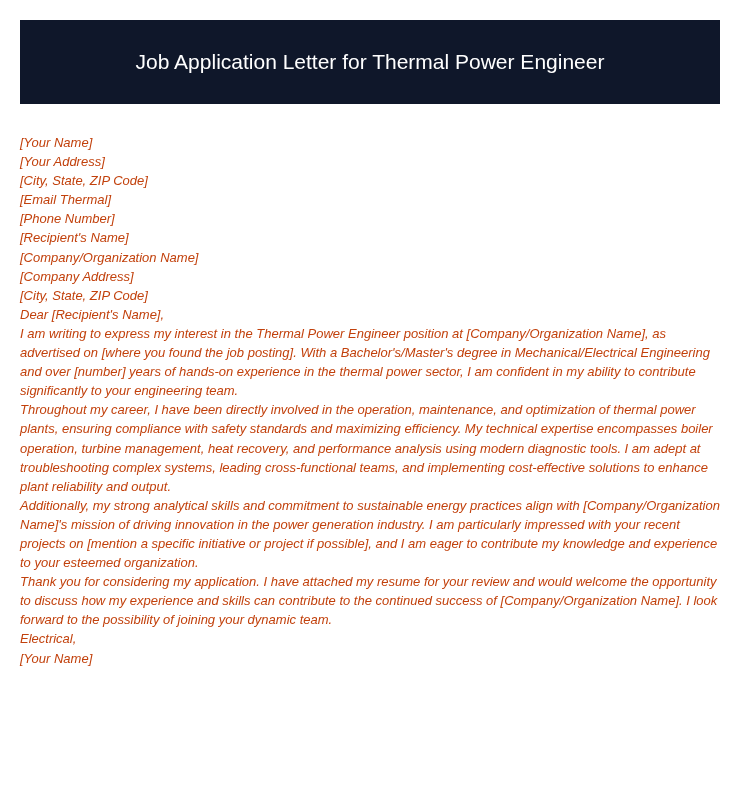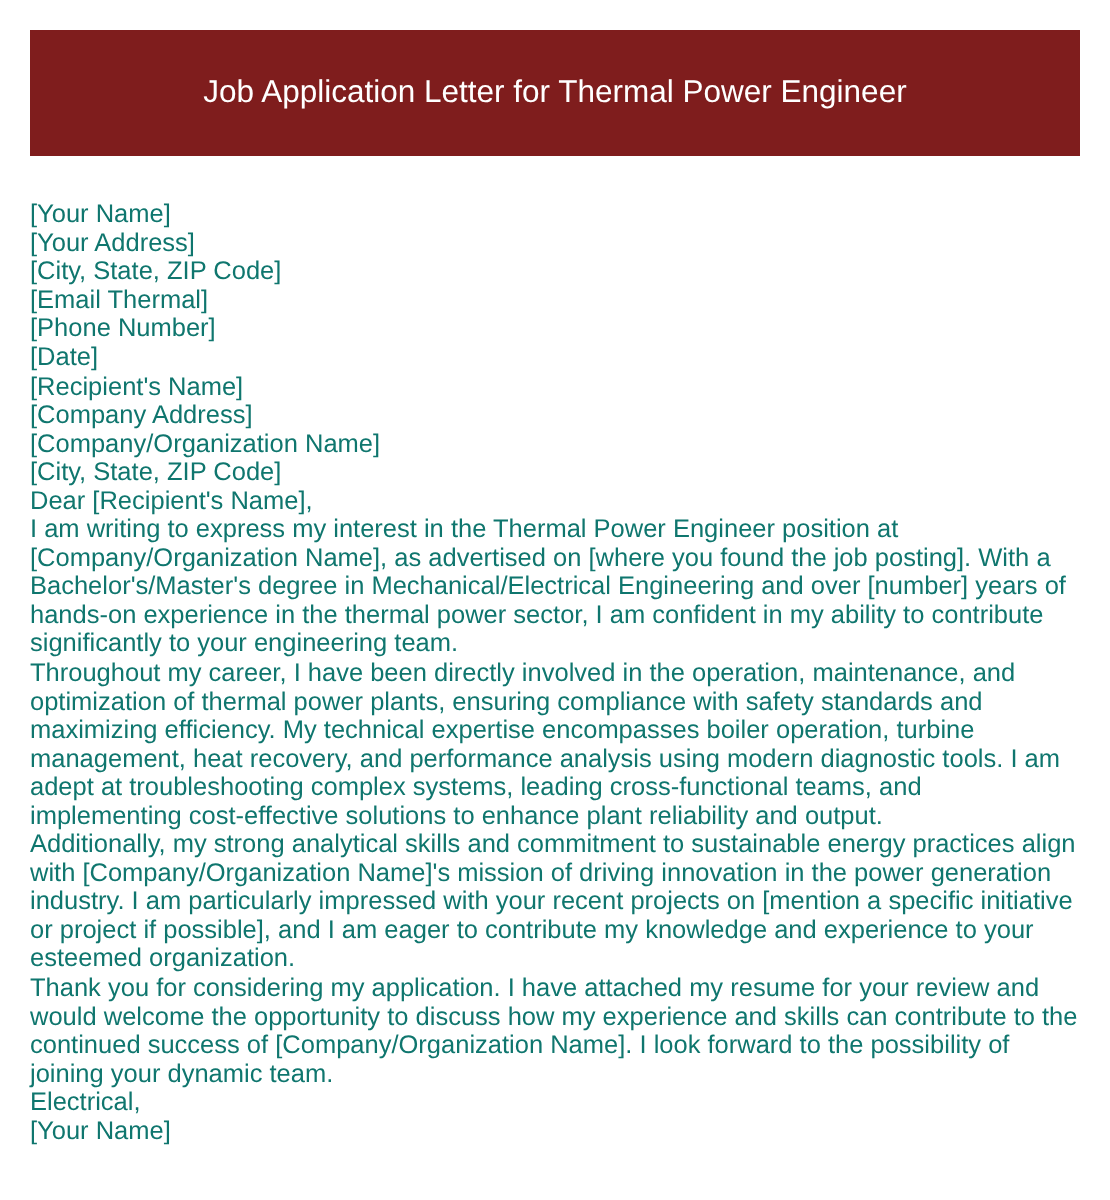--- a/index.html
+++ b/index.html
@@ -12,62 +12,62 @@
       height: 800px;
       overflow: hidden;
       font-family: "Liberation Sans", "DejaVu Sans", sans-serif;
     }
     .header {
       position: absolute;
       left: 20px;
       top: 20px;
       width: 700px;
       height: 84px;
-      background: #7f1d1d;
+      background: #0f172a;
       display: flex;
       align-items: center;
       justify-content: center;
     }
     .header h1 {
       margin: 0;
       color: #ffffff;
       font-weight: normal;
       font-size: 21px;
       letter-spacing: 0px;
     }
     .letter {
       position: absolute;
       left: 20px;
       top: 133px;
       width: 700px;
-      color: #0f766e;
-      font-size: 17px;
+      color: #c2410c;
+      font-size: 13px;
       line-height: 19.1px;
+      font-style: italic;
     }
     .letter p {
       margin: 0;
     }
   </style>
 </head>
 <body>
 
 <div class="header">
   <h1>Job Application Letter for Thermal Power Engineer</h1>
 </div>
 
 <div class="letter">
   <p>[Your Name]</p>
   <p>[Your Address]</p>
   <p>[City, State, ZIP Code]</p>
   <p>[Email Thermal]</p>
   <p>[Phone Number]</p>
-  <p>[Date]</p>
   <p>[Recipient's Name]</p>
+  <p>[Company/Organization Name]</p>
   <p>[Company Address]</p>
-  <p>[Company/Organization Name]</p>
   <p>[City, State, ZIP Code]</p>
   <p>Dear [Recipient's Name],</p>
   <p>I am writing to express my interest in the Thermal Power Engineer position at [Company/Organization Name], as advertised on [where you found the job posting]. With a Bachelor's/Master's degree in Mechanical/Electrical Engineering and over [number] years of hands-on experience in the thermal power sector, I am confident in my ability to contribute significantly to your engineering team.</p>
   <p>Throughout my career, I have been directly involved in the operation, maintenance, and optimization of thermal power plants, ensuring compliance with safety standards and maximizing efficiency. My technical expertise encompasses boiler operation, turbine management, heat recovery, and performance analysis using modern diagnostic tools. I am adept at troubleshooting complex systems, leading cross-functional teams, and implementing cost-effective solutions to enhance plant reliability and output.</p>
   <p>Additionally, my strong analytical skills and commitment to sustainable energy practices align with [Company/Organization Name]'s mission of driving innovation in the power generation industry. I am particularly impressed with your recent projects on [mention a specific initiative or project if possible], and I am eager to contribute my knowledge and experience to your esteemed organization.</p>
   <p>Thank you for considering my application. I have attached my resume for your review and would welcome the opportunity to discuss how my experience and skills can contribute to the continued success of [Company/Organization Name]. I look forward to the possibility of joining your dynamic team.</p>
   <p>Electrical,</p>
   <p>[Your Name]</p>
 </div>
 

